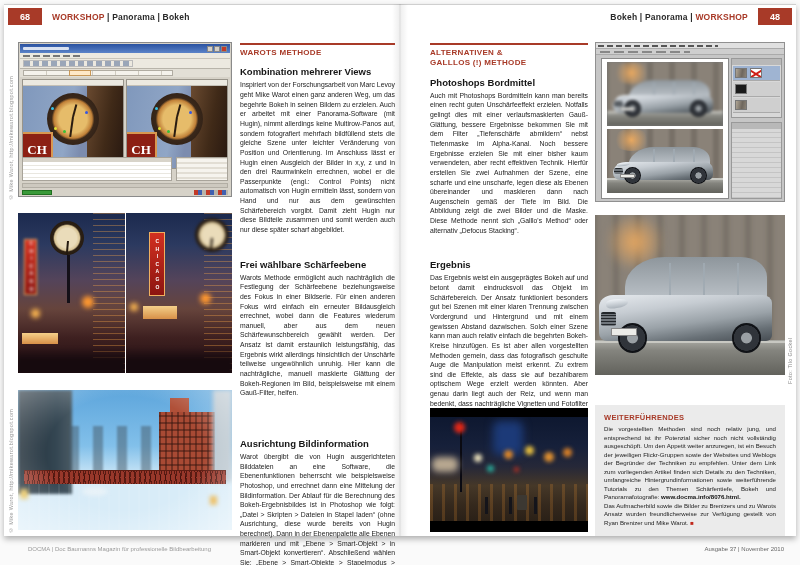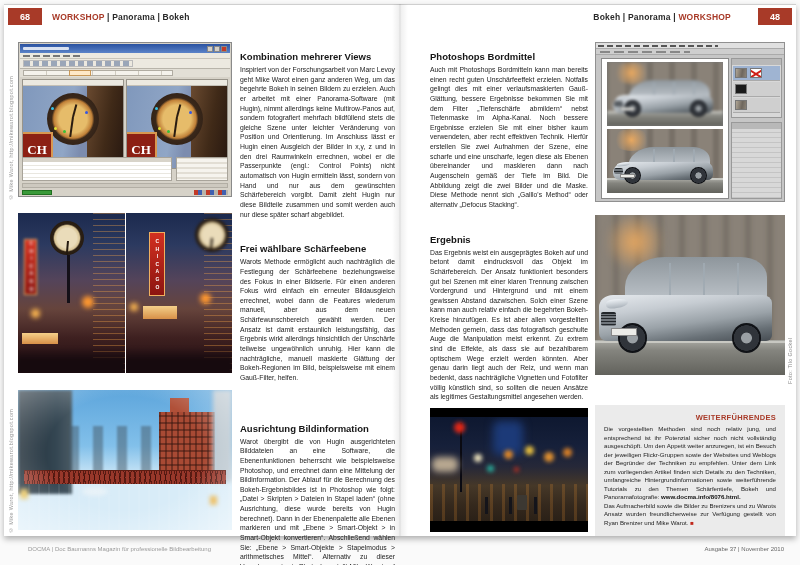--- a/index.html
+++ b/index.html
@@ -9,21 +9,21 @@
   .sheet { position:absolute; left:4px; top:4px; width:792px; height:532px; background:#fff;
            box-shadow:0 3px 6px rgba(0,0,0,.3); border-top:1px solid #cfcfcf; }
   .gutter { position:absolute; left:392px; top:4px; width:16px; height:532px;
             background:linear-gradient(to right, rgba(0,0,0,0) 0%, rgba(0,0,0,.06) 42%, rgba(0,0,0,.13) 50%, rgba(0,0,0,.06) 58%, rgba(0,0,0,0) 100%); }
 
   
   .badge { position:absolute; top:8px; width:34px; height:17px; background:#a83a28; color:#fff;
            font-size:9px; font-weight:bold; display:flex; align-items:center; justify-content:center; }
   .badge.bl { left:8px; } .badge.br { right:8px; }
   .htitle { position:absolute; top:12px; font-size:8.5px; font-weight:bold; color:#2a2a2a; letter-spacing:.2px; }
-  .htitle.hl { left:52px; } .htitle.hr { right:69px; text-align:center; }
+  .htitle.hl { left:52px; } .htitle.hr { right:52px; text-align:center; }
   .htitle .red { color:#a83a28; }
 
   
   .col { position:absolute; }
   .warots-col { left:240px; top:43px; width:155px; }
   .alt-col    { left:430px; top:43px; width:158px; }
   .kicker { font-size:8px; font-weight:bold; color:#a83a28; letter-spacing:.3px;
             border-top:2px solid #a83a28; padding-top:3px; line-height:1.3; }
   .subhead { font-size:9.5px; font-weight:bold; color:#161616; margin:8px 0 3px; }
   .btxt { font-size:6.8px; line-height:1.42; color:#222; text-align:justify; }
@@ -214,21 +214,21 @@
   .d-stall { left:1%;  top:38%; width:26px; height:15px; background:#b8a890; filter:blur(3px); border-radius:30%; }
   .nt-road { position:absolute; left:0; right:0; bottom:0; height:36%;
              background:linear-gradient(#3a3026,#4e3e2e 45%,#362a1e 100%);
              background-image:repeating-linear-gradient(90deg, rgba(224,140,48,.22) 0 3px, transparent 3px 12px); }
   .bollard { position:absolute; bottom:7%; width:2.5px; height:17px; background:#14141a; }
   .bo1{left:35%;} .bo2{left:50%;} .bo3{left:66%;}
   .nt-bin { position:absolute; left:55%; bottom:11%; width:10px; height:15px; background:#3c3832; border-radius:1px; }
 
   
   .further { position:absolute; left:595px; top:405px; width:190px; height:131px; background:#ebebeb; padding:8px 9px; }
-  .fr-head { font-size:7.5px; font-weight:bold; color:#a83a28; letter-spacing:.3px; margin-bottom:3px;text-align:right; }
+  .fr-head { font-size:7.5px; font-weight:bold; color:#a83a28; letter-spacing:.3px; margin-bottom:3px; }
   .fr-txt { font-size:6.1px; line-height:1.4; color:#222; text-align:justify; }
   .fr-txt b { color:#111; }
   .fr-mark { color:#c0281c; font-size:6px; }
 </style>
 </head>
 <body>
 
 <div class="sheet"></div>
 <div class="gutter"></div>
 
@@ -348,29 +348,34 @@
   <div class="rv-right"></div>
   <div class="rv-bridge"></div>
   <div class="rv-water"></div>
   <div class="rv-splash"></div>
   <div class="rv-lampL"></div>
   <div class="rv-lampR"></div>
   <div class="rv-vig"></div>
 </div>
 
 <div class="col warots-col">
+  <div class="kicker">WAROTS METHODE</div>
   <div class="subhead">Kombination mehrerer Views</div>
   <div class="btxt">Inspiriert von der Forschungsarbeit von Marc Levoy geht Mike Warot einen ganz anderen Weg, um das begehrte Bokeh in seinen Bildern zu erzielen. Auch er arbeitet mit einer Panorama-Software (mit Hugin), nimmt allerdings keine Multirow-Panos auf, sondern fotografiert mehrfach bildfüllend stets die gleiche Szene unter leichter Veränderung von Position und Orientierung. Im Anschluss lässt er Hugin einen Ausgleich der Bilder in x,y, z und in den drei Raumwinkeln errechnen, wobei er die Passerpunkte (engl.: Control Points) nicht automatisch von Hugin ermitteln lässt, sondern von Hand und nur aus dem gewünschten Schärfebereich vorgibt. Damit zieht Hugin nur diese Bildteile zusammen und somit werden auch nur diese später scharf abgebildet.</div>
   <div class="subhead gap1">Frei wählbare Schärfeebene</div>
   <div class="btxt">Warots Methode ermöglicht auch nachträglich die Festlegung der Schärfeebene beziehungsweise des Fokus in einer Bildserie. Für einen anderen Fokus wird einfach ein erneuter Bildausgleich errechnet, wobei dann die Features wiederum manuell, aber aus dem neuen Schärfewunschbereich gewählt werden. Der Ansatz ist damit erstaunlich leistungsfähig, das Ergebnis wirkt allerdings hinsichtlich der Unschärfe teilweise ungewöhnlich unruhig. Hier kann die nachträgliche, manuell maskierte Glättung der Bokeh-Regionen im Bild, beispielsweise mit einem Gauß-Filter, helfen.</div>
   <div class="subhead gap2">Ausrichtung Bildinformation</div>
   <div class="btxt">Warot übergibt die von Hugin ausgerichteten Bilddateien an eine Software, die Ebenenfunktionen beherrscht wie beispielsweise Photoshop, und errechnet dann eine Mittelung der Bildinformation. Der Ablauf für die Berechnung des Bokeh-Ergebnisbildes ist in Photoshop wie folgt: „Datei &gt; Skripten &gt; Dateien in Stapel laden“ (ohne Ausrichtung, diese wurde bereits von Hugin berechnet). Dann in der Ebenenpalette alle Ebenen markieren und mit „Ebene &gt; Smart-Objekt &gt; in Smart-Objekt konvertieren“. Abschließend wählen Sie: „Ebene &gt; Smart-Objekte &gt; Stapelmodus &gt; arithmetisches Mittel“. Alternativ zu dieser Vorgehensweise in Photoshop stellt Mike Warot auf seiner Website auch ein Python-Skript für die Mittelwertbildung bereit.</div>
 </div>
 
 <div class="col alt-col">
+  <div class="kicker">
+    <div>ALTERNATIVEN &amp;</div>
+    <div>GALLLOS (!) METHODE</div>
+  </div>
   <div class="subhead">Photoshops Bordmittel</div>
   <div class="btxt">Auch mit Photoshops Bordmitteln kann man bereits einen recht guten Unschärfeeffekt erzielen. Notfalls gelingt dies mit einer verlaufsmaskierten Gauß-Glättung, bessere Ergebnisse bekommen Sie mit dem Filter „Tiefenschärfe abmildern“ nebst Tiefenmaske im Alpha-Kanal. Noch bessere Ergebnisse erzielen Sie mit einer bisher kaum verwendeten, aber recht effektiven Technik. Hierfür erstellen Sie zwei Aufnahmen der Szene, eine scharfe und eine unscharfe, legen diese als Ebenen übereinander und maskieren dann nach Augenschein gemäß der Tiefe im Bild. Die Abbildung zeigt die zwei Bilder und die Maske. Diese Methode nennt sich „Galllo's Method“ oder alternativ „Defocus Stacking“.</div>
   <div class="subhead gap1">Ergebnis</div>
   <div class="btxt">Das Ergebnis weist ein ausgeprägtes Bokeh auf und betont damit eindrucksvoll das Objekt im Schärfebereich. Der Ansatz funktioniert besonders gut bei Szenen mit einer klaren Trennung zwischen Vordergrund und Hintergrund und mit einem gewissen Abstand dazwischen. Solch einer Szene kann man auch relativ einfach die begehrten Bokeh-Kreise hinzufügen. Es ist aber allen vorgestellten Methoden gemein, dass das fotografisch geschulte Auge die Manipulation meist erkennt. Zu extrem sind die Effekte, als dass sie auf bezahlbarem optischem Wege erzielt werden könnten. Aber genau darin liegt auch der Reiz, und wenn man bedenkt, dass nachträgliche Vignetten und Fotofilter völlig künstlich sind, so sollten die neuen Ansätze als legitimes Gestaltungsmittel angesehen werden.</div>
 </div>
 
 <div class="night">
   <div class="nt-scene">
     <div class="nt-pole"></div>
     <div class="dot d-red"></div>

